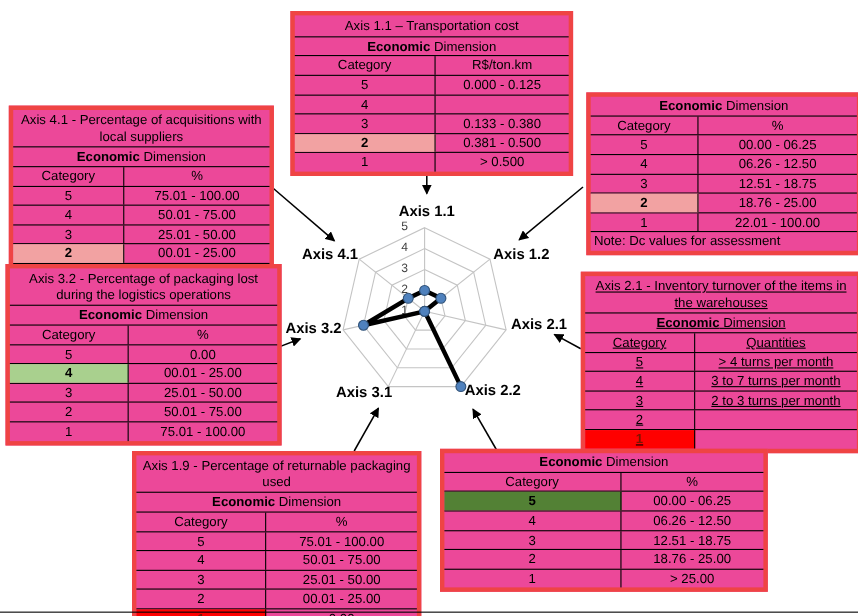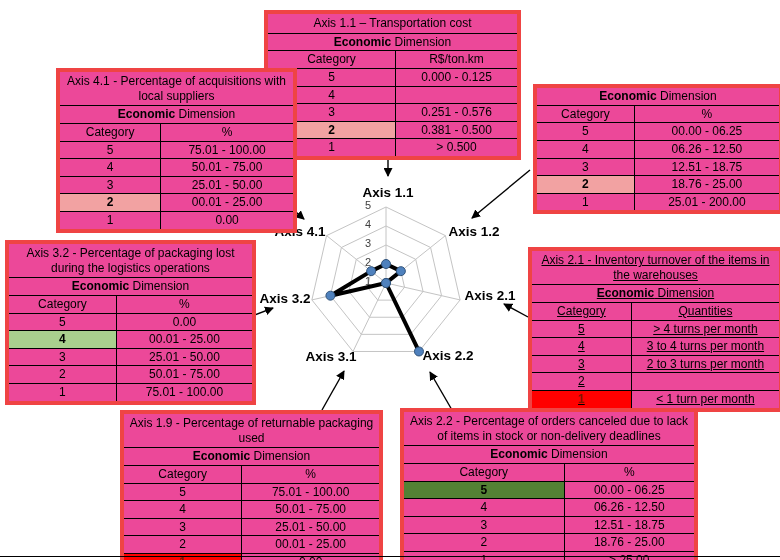--- a/index.html
+++ b/index.html
@@ -86,34 +86,34 @@
   <div class="t-rows">
       <div class="t-row">
         <div class="c1">5</div>
         <div class="c2">0.000 - 0.125</div>
       </div>
       <div class="t-row">
         <div class="c1">4</div>
       </div>
       <div class="t-row">
         <div class="c1">3</div>
-        <div class="c2">0.251 - 0.576</div>
+        <div class="c2">0.133 - 0.380</div>
       </div>
       <div class="t-row">
         <div class="c1 hl-pink">2</div>
         <div class="c2">0.381 - 0.500</div>
       </div>
       <div class="t-row">
         <div class="c1">1</div>
         <div class="c2">&gt; 0.500</div>
       </div>
     </div>
 </div>
 
-<div class="axis-table" style="left:8px;top:68px;width:233px;margin-left:48px;--c1:43%;">
+<div class="axis-table" style="left:8px;top:96px;width:233px;--c1:43%;">
   <div class="t-title">Axis 4.1 - Percentage of acquisitions with local suppliers</div>
   <div class="t-dim"><b>Economic</b><span> Dimension</span></div>
   <div class="t-head">
     <div class="c1">Category</div>
     <div class="c2">%</div>
   </div>
   <div class="t-rows">
       <div class="t-row">
         <div class="c1">5</div>
         <div class="c2">75.01 - 100.00</div>
@@ -155,23 +155,24 @@
       <div class="t-row">
         <div class="c1">3</div>
         <div class="c2">12.51 - 18.75</div>
       </div>
       <div class="t-row">
         <div class="c1 hl-pink">2</div>
         <div class="c2">18.76 - 25.00</div>
       </div>
       <div class="t-row">
         <div class="c1">1</div>
-        <div class="c2">25.01 - 200.00</div>
-      </div>
-    </div>
+        <div class="c2">22.01 - 100.00</div>
+      </div>
+    </div>
+  <div class="t-note">Note: Dc values for assessment</div>
 </div>
 
 <div class="axis-table" style="left:5px;top:240px;width:243px;--c1:44%;">
   <div class="t-title">Axis 3.2 - Percentage of packaging lost during the logistics operations</div>
   <div class="t-dim"><b>Economic</b><span> Dimension</span></div>
   <div class="t-head">
     <div class="c1">Category</div>
     <div class="c2">%</div>
   </div>
   <div class="t-rows">
@@ -205,32 +206,31 @@
     <div class="c1">Category</div>
     <div class="c2">Quantities</div>
   </div>
   <div class="t-rows">
       <div class="t-row">
         <div class="c1">5</div>
         <div class="c2">&gt; 4 turns per month</div>
       </div>
       <div class="t-row">
         <div class="c1">4</div>
-        <div class="c2">3 to 4 turns per month</div>
+        <div class="c2">3 to 7 turns per month</div>
       </div>
       <div class="t-row">
         <div class="c1">3</div>
         <div class="c2">2 to 3 turns per month</div>
       </div>
       <div class="t-row">
         <div class="c1">2</div>
       </div>
       <div class="t-row">
         <div class="c1 hl-red">1</div>
-        <div class="c2">&lt; 1 turn per month</div>
       </div>
     </div>
 </div>
 
 <div class="axis-table" style="left:120px;top:410px;width:255px;--c1:46%;">
   <div class="t-title">Axis 1.9 - Percentage of returnable packaging used</div>
   <div class="t-dim"><b>Economic</b><span> Dimension</span></div>
   <div class="t-head">
     <div class="c1">Category</div>
     <div class="c2">%</div>
@@ -253,21 +253,20 @@
         <div class="c2">00.01 - 25.00</div>
       </div>
       <div class="t-row">
         <div class="c1 hl-red">1</div>
         <div class="c2">0.00</div>
       </div>
     </div>
 </div>
 
 <div class="axis-table" style="left:400px;top:408px;width:290px;--c1:55%;">
-  <div class="t-title">Axis 2.2 - Percentage of orders canceled due to lack of items in stock or non-delivery deadlines</div>
   <div class="t-dim"><b>Economic</b><span> Dimension</span></div>
   <div class="t-head">
     <div class="c1">Category</div>
     <div class="c2">%</div>
   </div>
   <div class="t-rows">
       <div class="t-row">
         <div class="c1 hl-dgreen">5</div>
         <div class="c2">00.00 - 06.25</div>
       </div>

